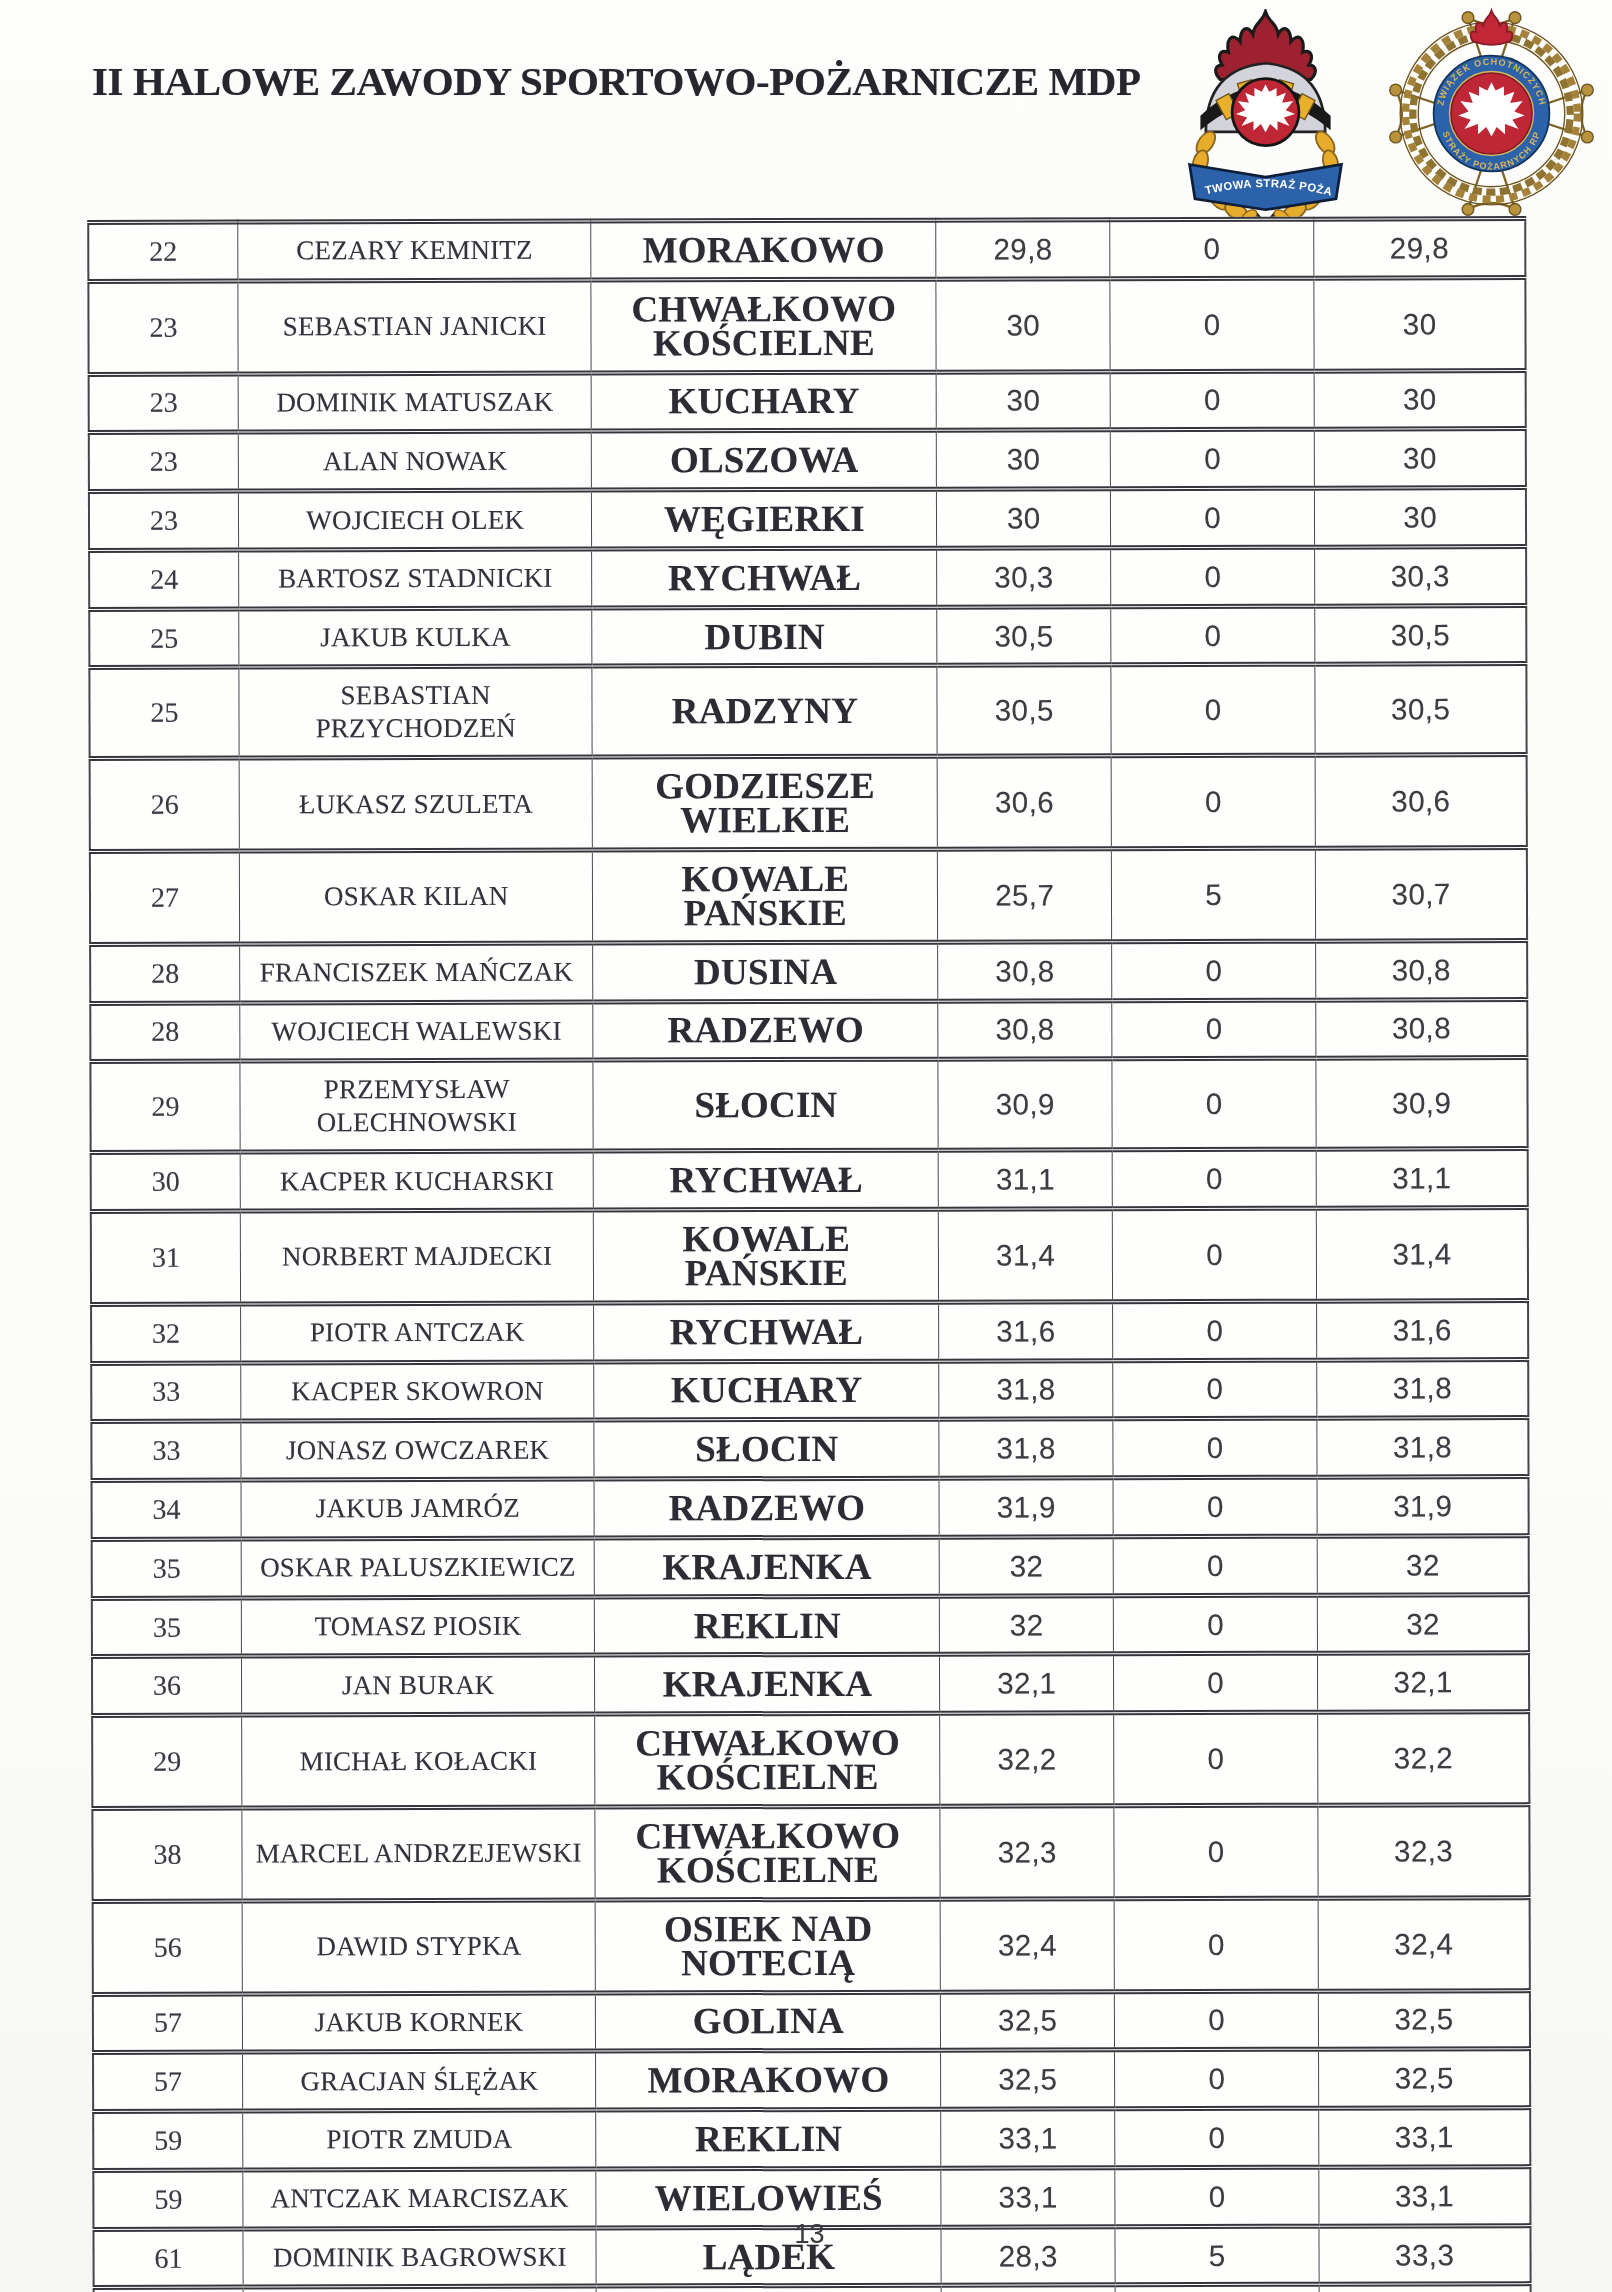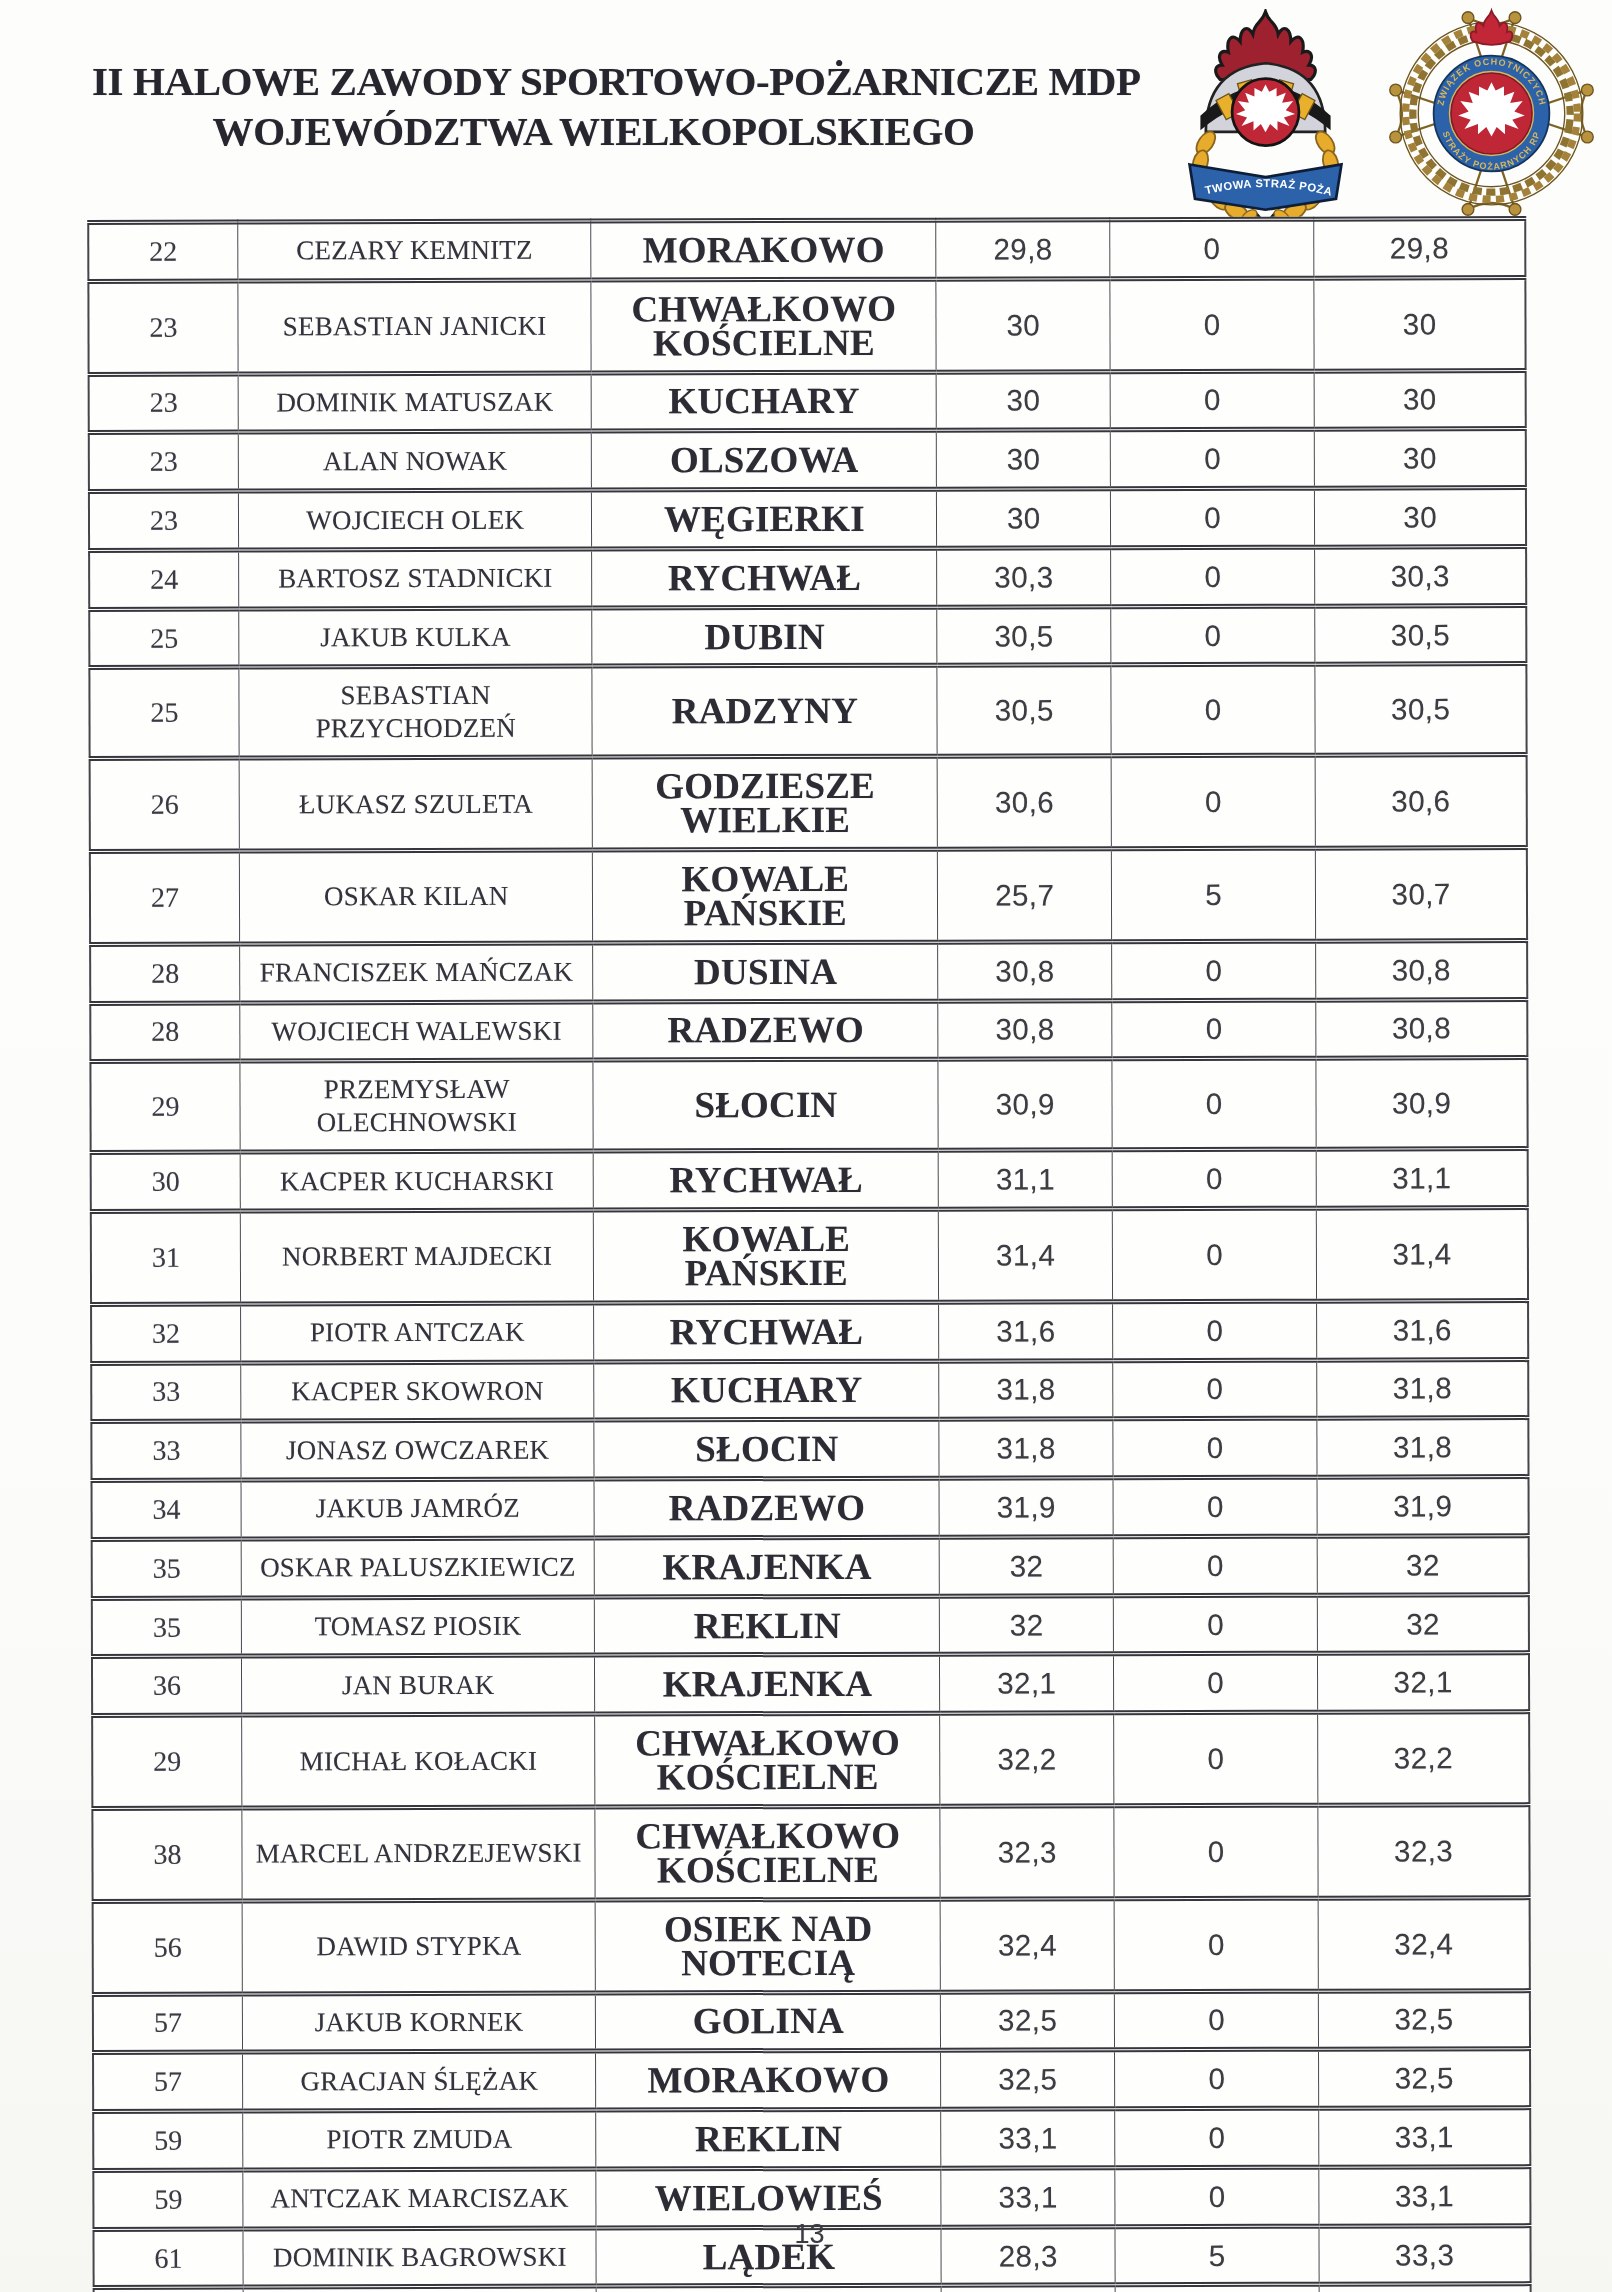--- a/index.html
+++ b/index.html
@@ -58,21 +58,20 @@
 <svg width="0" height="0" style="position:absolute">
   <defs>
     <path id="eagle-glyph" d="M0,-30 L4,-22 L12,-26 L12,-17 L22,-21 L18,-10 L30,-12 L22,-2 L32,2 L20,6 L26,15 L13,10 L13,20 L5,13 L0,22 L-5,13 L-13,20 L-13,10 L-26,15 L-20,6 L-32,2 L-22,-2 L-30,-12 L-18,-10 L-22,-21 L-12,-17 L-12,-26 L-4,-22 Z"></path>
   </defs>
 </svg>
 
 <div class="page">
 
   <div class="title-block">
     <div class="title-line">II HALOWE ZAWODY SPORTOWO-POŻARNICZE MDP</div>
-    <div class="title-line">WOJEWÓDZTWA WIELKOPOLSKIEGO</div>
   </div>
 
   <div class="badges">
 
     <svg class="badge psp" width="167" height="217" viewBox="0 0 180 240">
       <g>
         <path d="M90 3 C86 16 78 14 76 28 C70 16 62 22 62 36 C54 26 46 32 49 48 C40 44 36 52 42 62 C34 62 32 70 40 78 L140 78 C148 70 146 62 138 62 C144 52 140 44 131 48 C134 32 126 26 118 36 C118 22 110 16 104 28 C102 14 94 16 90 3 Z" fill="#9e2130" stroke="#1a1a1a" stroke-width="3.5"></path>
       </g>
       <g>
         <path d="M24 136 Q24 66 90 60 Q156 66 156 136 Z" fill="#d3d3db" stroke="#222222" stroke-width="3"></path>

